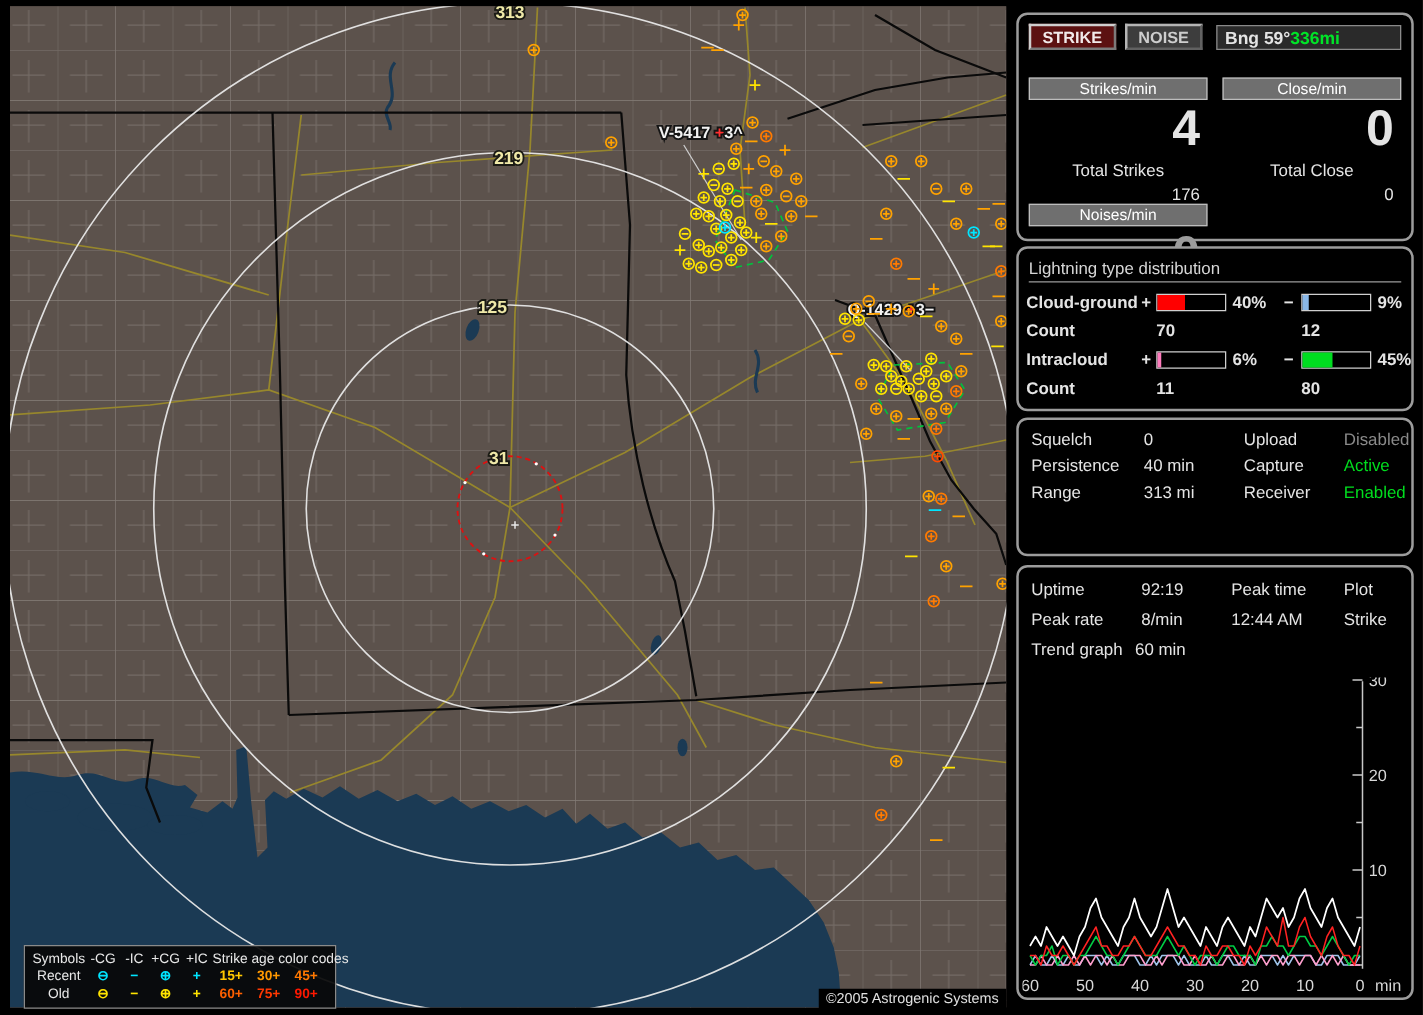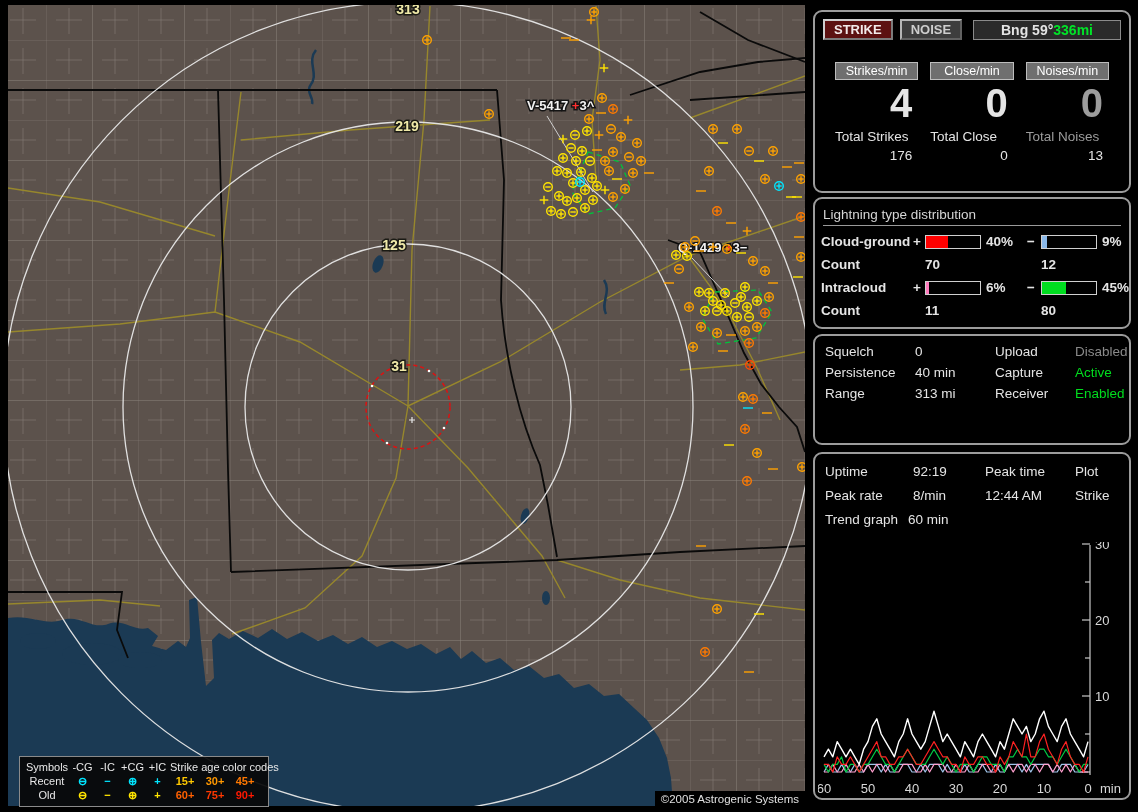--- a/index.html
+++ b/index.html
@@ -21,28 +21,28 @@
   
   #sidebar{position:absolute;left:813px;top:0;width:325px;height:812px;}
   .panel{position:absolute;left:0;width:318px;background:#000;border:2px solid #9c9c9c;
          border-radius:9px;box-sizing:border-box;}
   #p1{top:10px;height:183px;} #p2{top:197px;height:132px;}
   #p3{top:334px;height:111px;} #p4{top:452px;height:348px;}
   .btnrow{display:flex;align-items:center;gap:7px;padding:7px 8px 0;}
   .tbtn{font-weight:bold;font-size:13px;padding:1px 9px;cursor:pointer;}
   #strike-btn{background:#5c1111;border:2px outset #cfcfcf;color:#f2eaea;}
   #noise-btn{background:#3d3d3d;border:2px outset #b5b5b5;color:#cdcdcd;}
-  #bng{margin-left:auto;display:flex;justify-content:center;background:#2a2a2a;
+  #bng{margin-left:auto;display:flex;justify-content:flex-start;background:#2a2a2a;
        border:1px solid #8a8a8a;width:134px;padding:1px 6px;font-weight:bold;font-size:14px;}
   #bng .dist{color:#00e428;}
-  .statgrid{display:grid;grid-template-columns:1fr 1fr 1fr;column-gap:12px;padding:22px 20px 0;}
+  .statgrid{display:grid;grid-template-columns:1fr 1fr;column-gap:12px;padding:22px 8px 0;}
   .chip{background:#6f6f6f;border:1px solid #bdbdbd;color:#fff;font-size:12.5px;
         text-align:center;padding:1px 2px;}
   .rate{font-size:40px;font-weight:bold;text-align:right;padding-right:6px;line-height:1.05;margin-top:2px;}
-  .tlabel{font-size:13.5px;margin-top:5px;white-space:nowrap;}
+  .tlabel{font-size:13.5px;margin-top:5px;white-space:nowrap;text-align:center;}
   .tvalue{font-size:13.5px;text-align:right;padding-right:6px;margin-top:4px;}
   .dim{color:#9c9c9c;}
   .dhead{color:#d6d6d6;font-size:13.5px;margin:8px 8px 0;border-bottom:1px solid #9a9a9a;padding-bottom:3px;}
   .drow,.crow{display:grid;grid-template-columns:92px 12px 56px 46px 14px 56px 32px;
               align-items:center;padding:0 6px;margin-top:8px;font-size:13.5px;font-weight:bold;}
   .bar{height:12px;border:1px solid #d0d0d0;background:#000;position:relative;}
   .bar i{position:absolute;left:0;top:0;bottom:0;}
   .pct{padding-left:5px;}
   .clockhead{color:#00e41c;font-weight:bold;font-size:19.5px;padding:6px 8px 4px;
              border-bottom:1px solid #8a8a8a;margin:0 3px;white-space:nowrap;}

